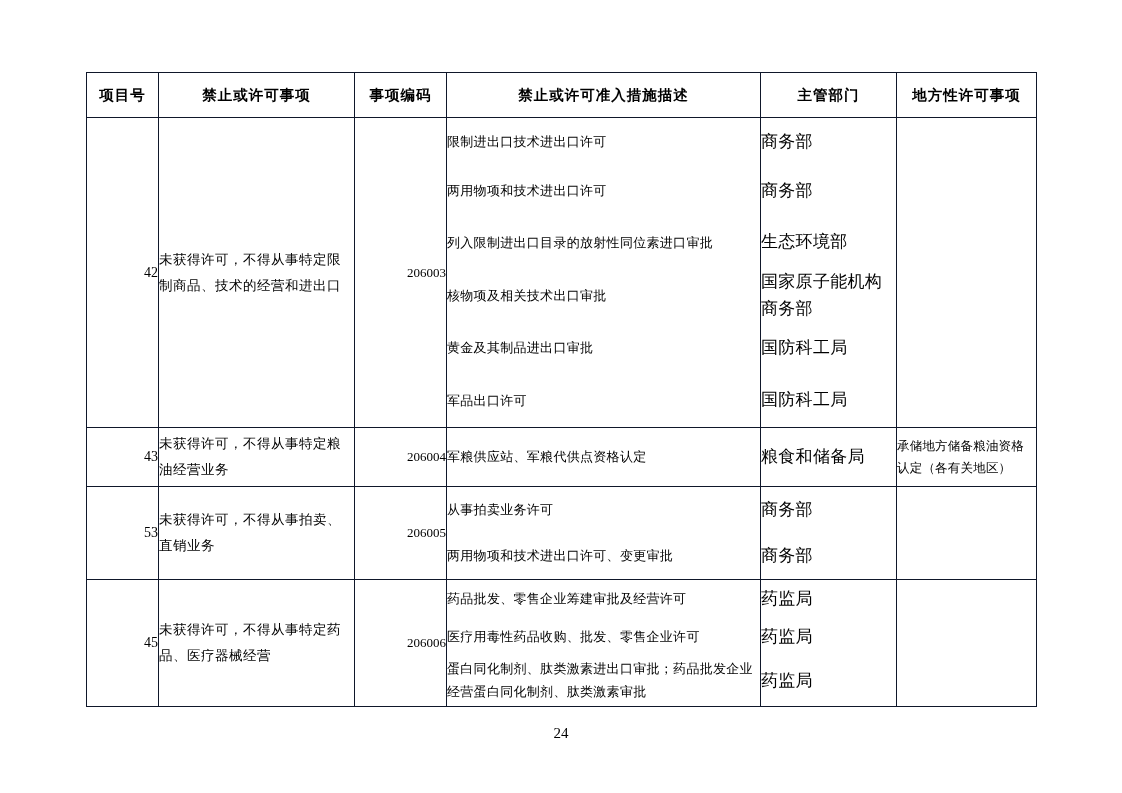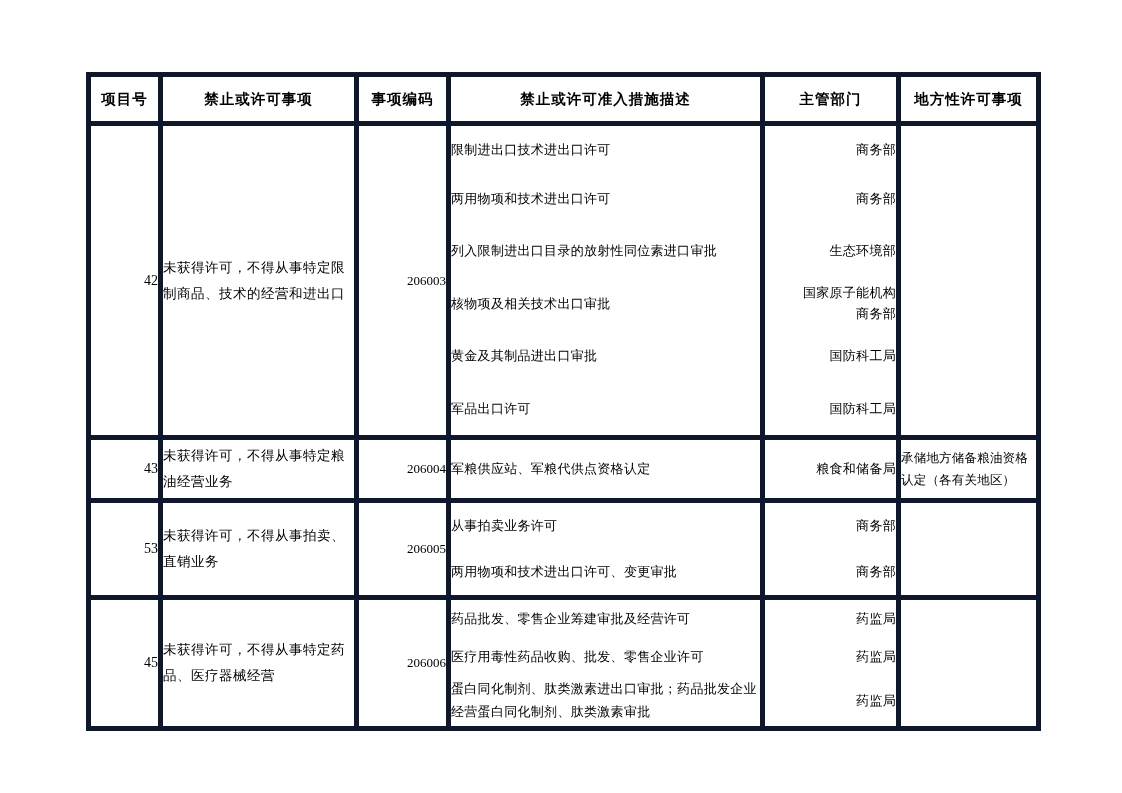--- a/index.html
+++ b/index.html
@@ -25,21 +25,21 @@
   }
   .doc-table {
     position: absolute;
     left: 86px;
     top: 72px;
     width: 950px;
     border-collapse: collapse;
     table-layout: fixed;
   }
   .doc-table td, .doc-table th {
-    border: 5px solid #0f172a;
+    border: 1px solid #0f172a;
     padding: 0;
     vertical-align: middle;
     font-weight: normal;
   }
   .doc-table thead th {
     height: 44px;
     text-align: center;
     font-size: 14.5px;
     font-weight: bold;
     letter-spacing: 1px;
@@ -71,24 +71,24 @@
   }
   .desc-cell {
     padding: 8px 6px 8px 10px;
     font-size: 13px;
     line-height: 1.8;
     letter-spacing: 0.3px;
     text-align: left;
   }
   .dept-cell {
     padding: 8px 6px 8px 10px;
-    font-size: 13px;
+    font-size: 17px;
     line-height: 1.8;
     letter-spacing: 0.3px;
-    text-align: right;
+    text-align: left;
   }
   .local-cell {
     padding: 8px 6px 8px 8px;
     font-size: 12.5px;
     line-height: 1.8;
     letter-spacing: 0.2px;
     text-align: left;
   }
   .page-number {
     position: absolute;
@@ -191,14 +191,15 @@
         <td class="desc-cell" style="border-top:none;border-bottom:none;height:38px;">医疗用毒性药品收购、批发、零售企业许可</td>
         <td class="dept-cell" style="border-top:none;border-bottom:none;">药监局</td>
       </tr>
       <tr>
         <td class="desc-cell" style="border-top:none;height:50px;line-height:1.75;">蛋白同化制剂、肽类激素进出口审批；药品批发企业经营蛋白同化制剂、肽类激素审批</td>
         <td class="dept-cell" style="border-top:none;">药监局</td>
       </tr>
     </tbody>
   </table>
 
+  <div class="page-number">24</div>
 
 </div>
 
 </body></html>

